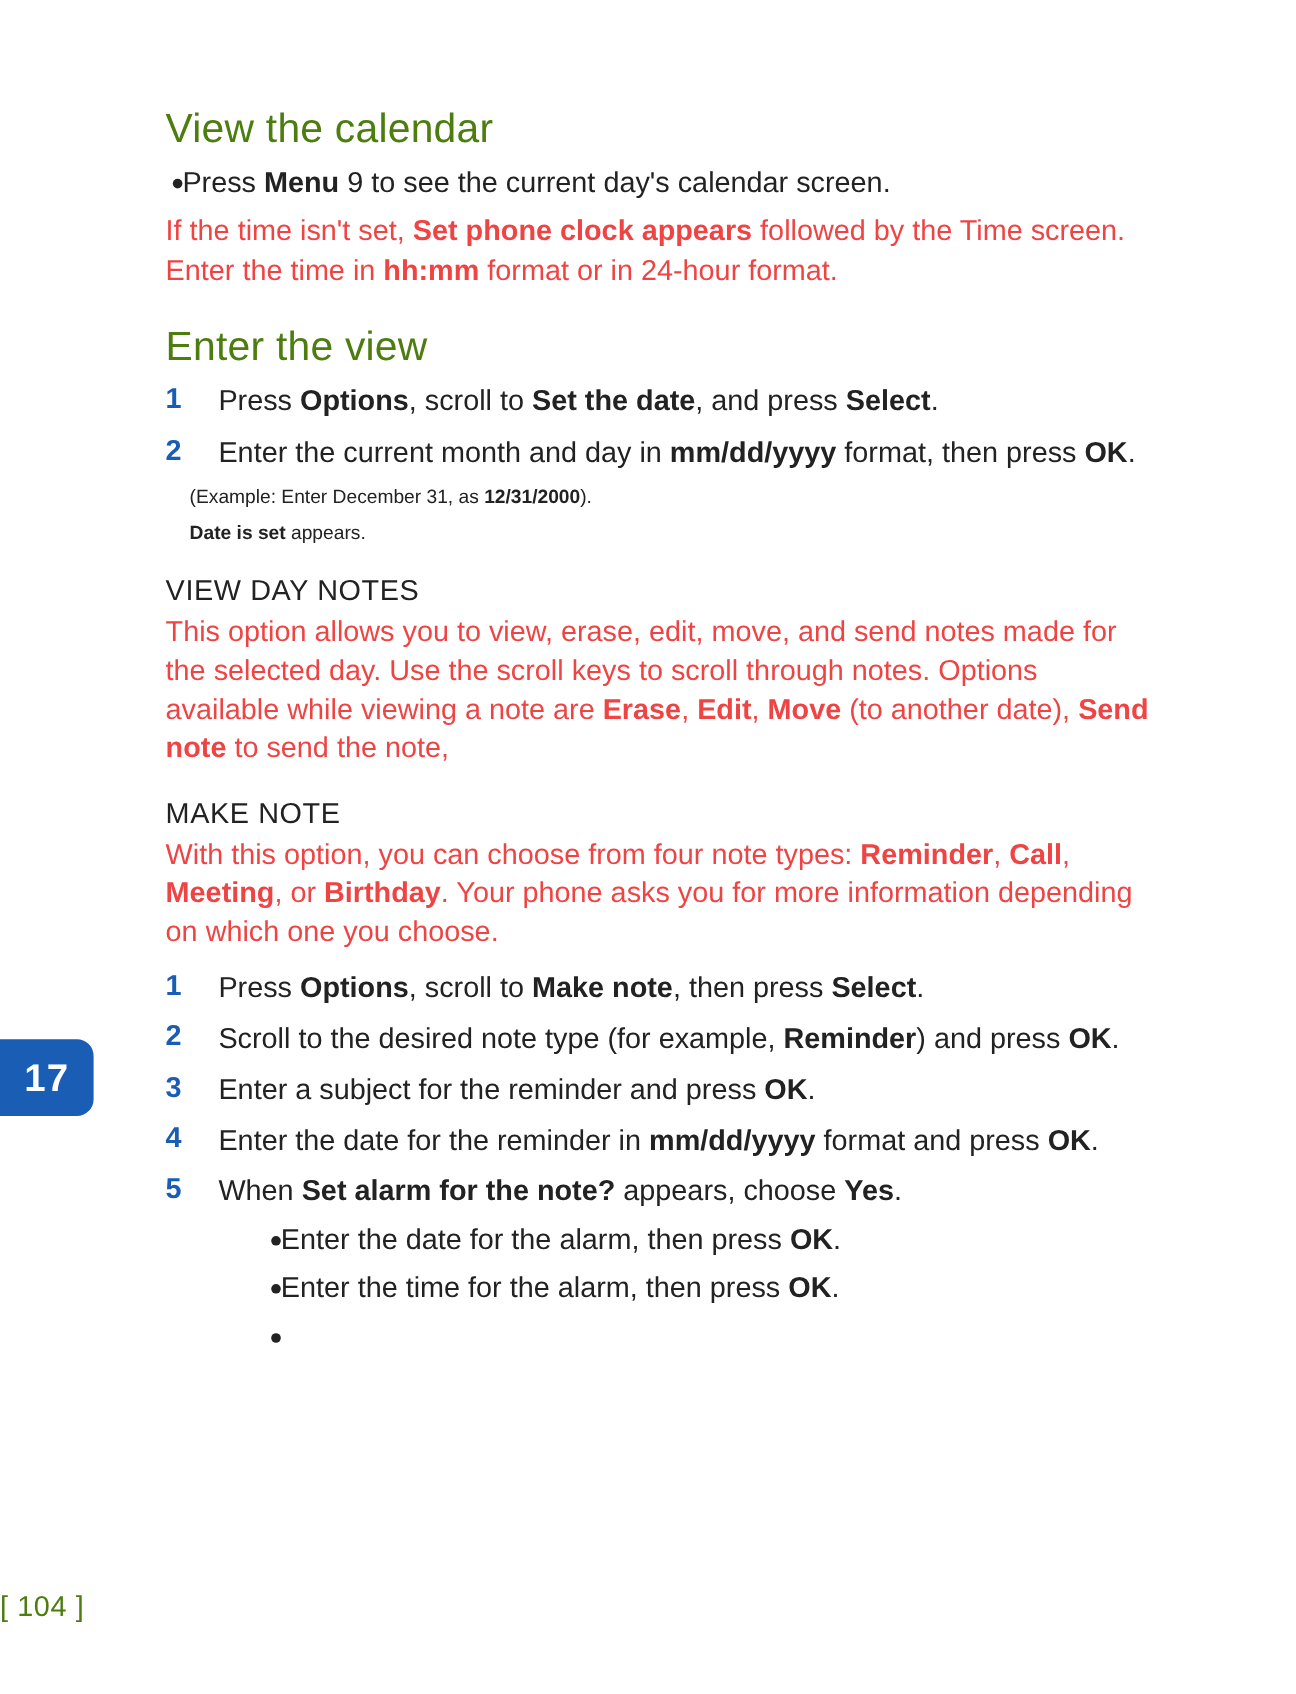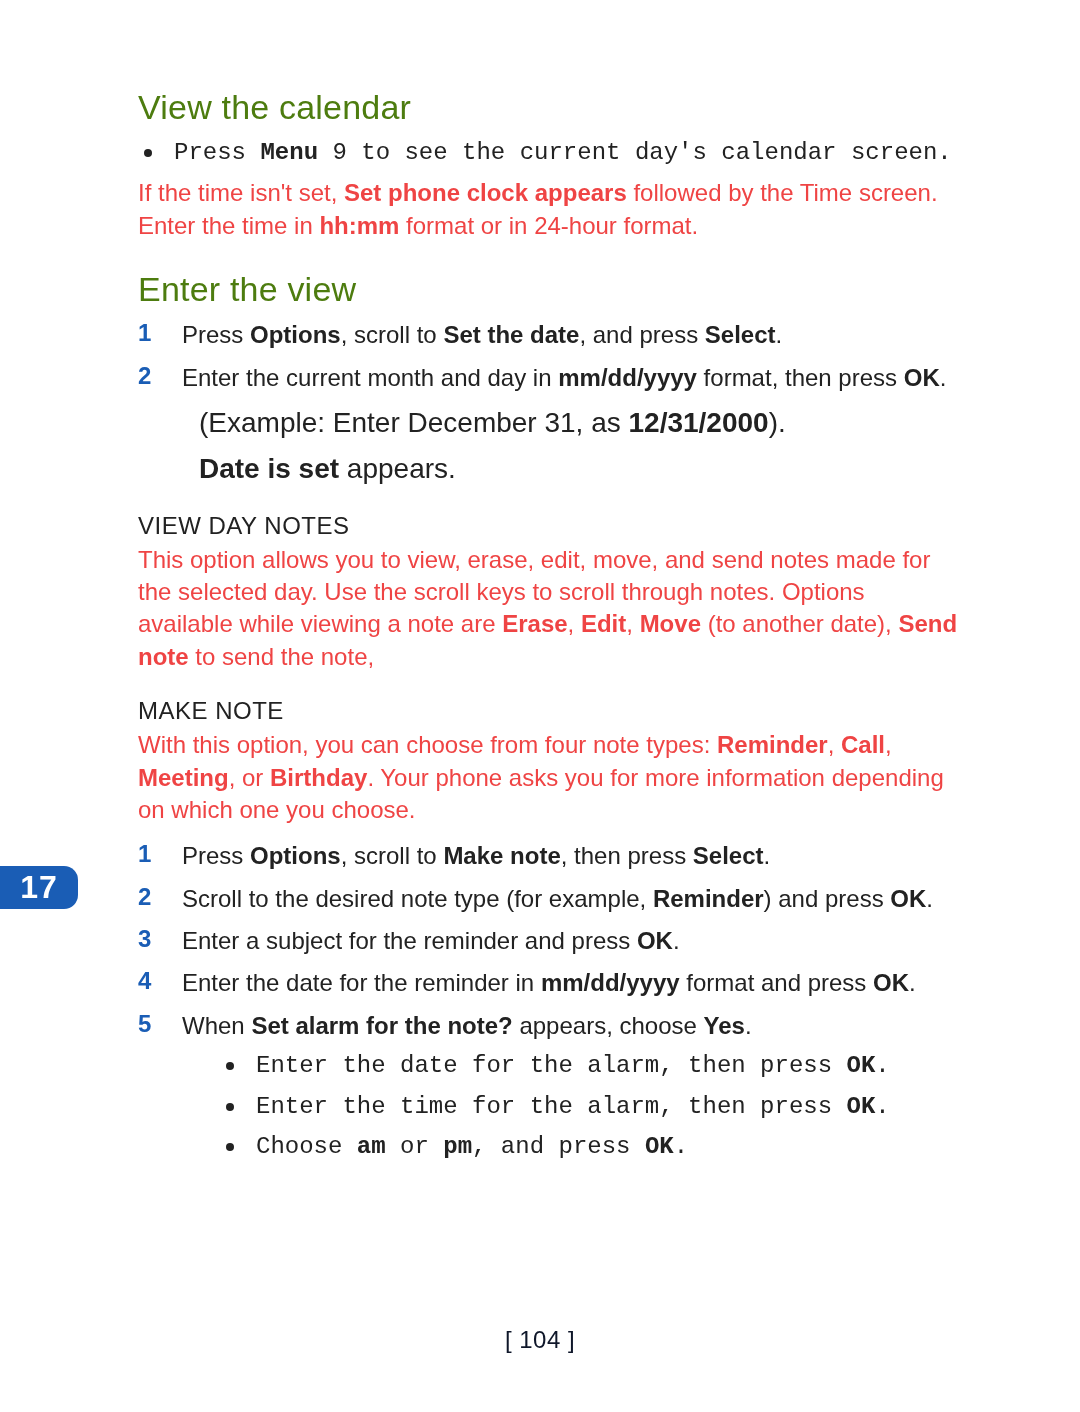--- a/index.html
+++ b/index.html
@@ -18,21 +18,21 @@
     width: 1080px;
     height: 1412px;
     box-sizing: border-box;
     padding: 88px 120px 0 138px;
   }
   .side-tab {
     position: absolute;
     left: 0;
     top: 866px;
     width: 78px;
-    height: 43px;
+    height: 64px;
     background: #1a5db5;
     border-top-right-radius: 14px;
     border-bottom-right-radius: 14px;
     color: #ffffff;
     font-weight: 700;
     font-size: 32px;
     display: flex;
     align-items: center;
     justify-content: center;
     letter-spacing: 1px;
@@ -47,23 +47,21 @@
   h2.section.second { margin-top: 28px; }
   .body-text {
     font-size: 24px;
     line-height: 1.35;
     color: #ef4444;
     margin: 0 0 14px 0;
   }
   .bold { font-weight: 700; }
   .bullet-row {
     display: flex;
-    gap: 22px;
     margin: 6px 0 8px 6px;
-    font-family: Liberation Mono, monospace;
   }
   .bullet-dot {
     width: 8px; height: 8px; border-radius: 50%;
     background: #222; flex: 0 0 auto; margin-top: 12px;
   }
   .num-row {
     display: flex;
     gap: 24px;
     margin: 10px 0 10px 0;
   }
@@ -74,22 +72,22 @@
     width: 20px;
     flex: 0 0 auto;
   }
   .num-body {
     font-size: 24px;
     line-height: 1.35;
     color: #222;
     flex: 1 1 auto;
   }
   .indent-block {
-    margin-left: 61px;
-    font-size: 28px;
+    margin-left: 20px;
+    font-size: 16px;
     line-height: 1.35;
     color: #222;
     margin-top: 8px;
     margin-bottom: 8px;
   }
   h3.subhead {
     font-size: 24px;
     letter-spacing: 0.5px;
     font-weight: 400;
     margin: 24px 0 4px 0;
@@ -99,22 +97,21 @@
     margin-left: 44px;
     margin-top: 4px;
     text-align: right;
   }
   .sub-bullets .bullet-row { margin-left: 0; margin-top: 8px; margin-bottom: 8px; }
   .page-num {
     position: absolute;
     bottom: 58px;
     left: 0;
     width: 100%;
-    text-align: center;
-    color: #0f172a;
+    color: #4d7c0f;
     font-size: 24px;
     letter-spacing: 0.5px;
   }
 </style>
 </head>
 <body>
 
 <div class="page">
 
   <div class="side-tab">
@@ -209,22 +206,19 @@
           </div>
         </div>
         <div class="bullet-row">
           <div class="bullet-dot"></div>
           <div>
             <span>Enter the time for the alarm, then press </span><span class="bold">OK</span><span>.</span>
           </div>
         </div>
         <div class="bullet-row">
           <div class="bullet-dot"></div>
-          <div>
-            <span>Choose </span><span class="bold">am</span><span> or </span><span class="bold">pm</span><span>, and press </span><span class="bold">OK</span><span>.</span>
-          </div>
         </div>
       </div>
     </div>
   </div>
 
   <div class="page-num">[ 104 ]</div>
 </div>
 
 </body></html>

